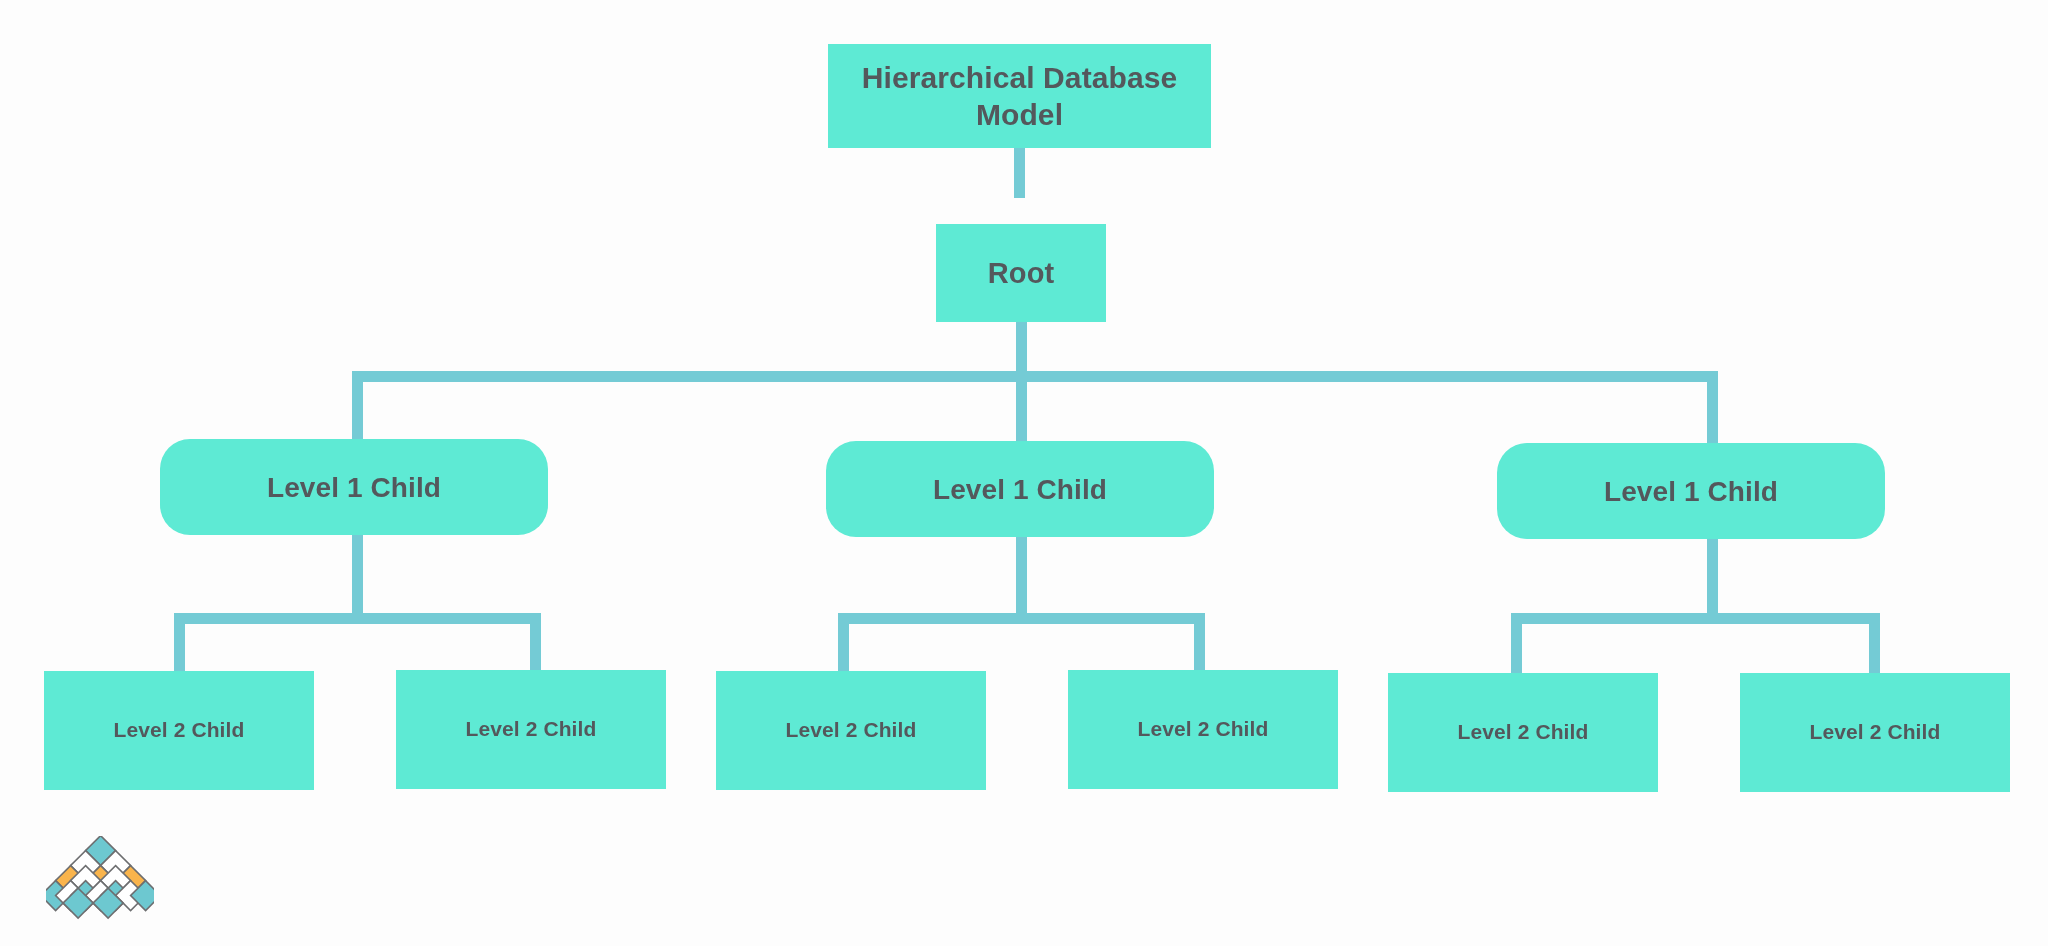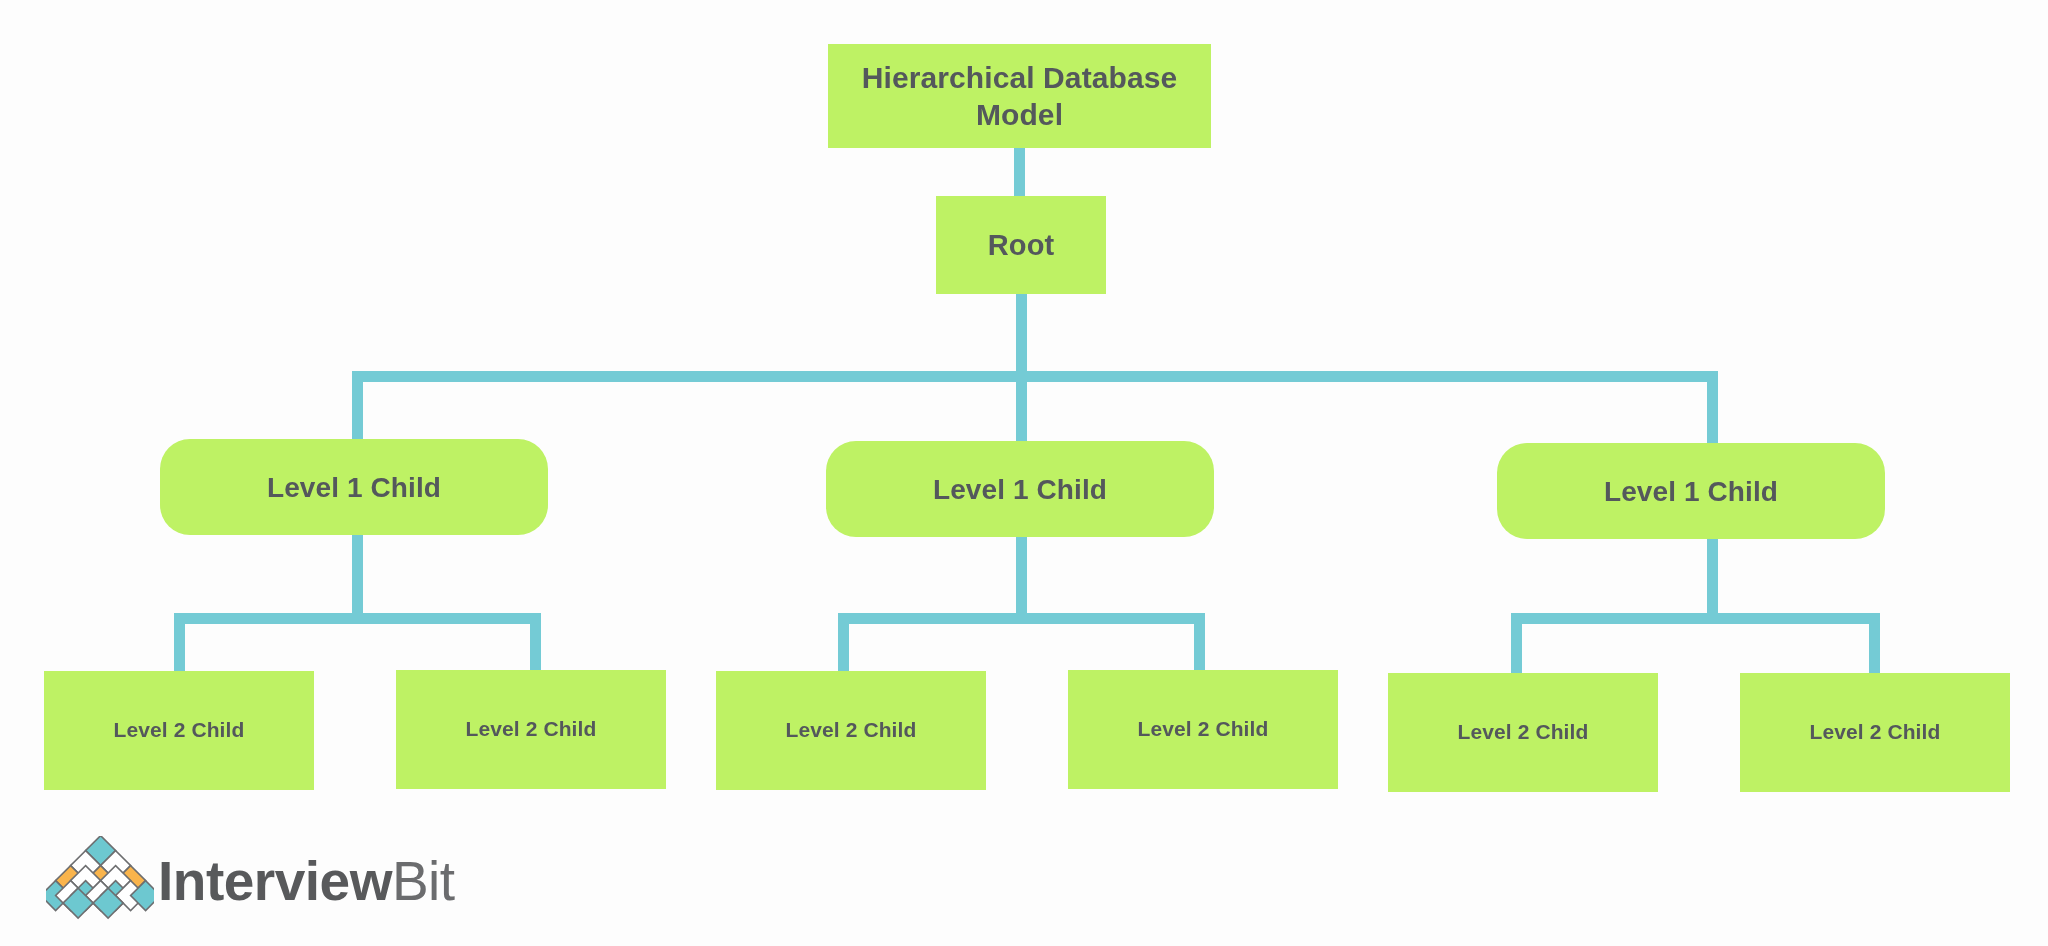--- a/index.html
+++ b/index.html
@@ -15,34 +15,34 @@
   #canvas {
     position: relative;
     width: 2048px;
     height: 946px;
     background: #FDFDFD;
   }
 
   
   .node {
     position: absolute;
-    background: #bef264;
+    background: #5eead4;
     color: #54585C;
     display: flex;
     align-items: center;
     justify-content: center;
     text-align: center;
     font-weight: 700;
     line-height: 1.25;
     z-index: 3;
     letter-spacing: .1px;
   }
 
   .node.title   { font-size: 30px; }
-  .node.root    { font-size: 29px; }
+  .node.root    { font-size: 29px; margin-top: 28px; }
   .node.lvl1    { font-size: 28px; border-radius: 30px; }
   .node.lvl2    { font-size: 21px; }
 
   
   .conn {
     position: absolute;
     background: #74CBD5;
     z-index: 1;
   }
 
@@ -131,18 +131,15 @@
         <rect x="29" y="49" width="21.2" height="21.2" fill="#6DC8D0" transform="rotate(45 39.6 59.6)"></rect>
         <rect x="44" y="49" width="21.2" height="21.2" fill="#FFFFFF" transform="rotate(45 54.6 59.6)"></rect>
         <rect x="59" y="49" width="21.2" height="21.2" fill="#6DC8D0" transform="rotate(45 69.6 59.6)"></rect>
         <rect x="74" y="49" width="21.2" height="21.2" fill="#FFFFFF" transform="rotate(45 84.6 59.6)"></rect>
         <rect x="89" y="49" width="21.2" height="21.2" fill="#6DC8D0" transform="rotate(45 99.6 59.6)"></rect>
 
         <rect x="21.5" y="56.5" width="21.2" height="21.2" fill="#6DC8D0" transform="rotate(45 32.1 67.1)"></rect>
         <rect x="51.5" y="56.5" width="21.2" height="21.2" fill="#6DC8D0" transform="rotate(45 62.1 67.1)"></rect>
       </g>
     </svg>
-    <div id="logo-text">
-      <span class="bold">Interview</span><span class="light">Bit</span>
-    </div>
   </div>
 
 </div>
 
 </body></html>

